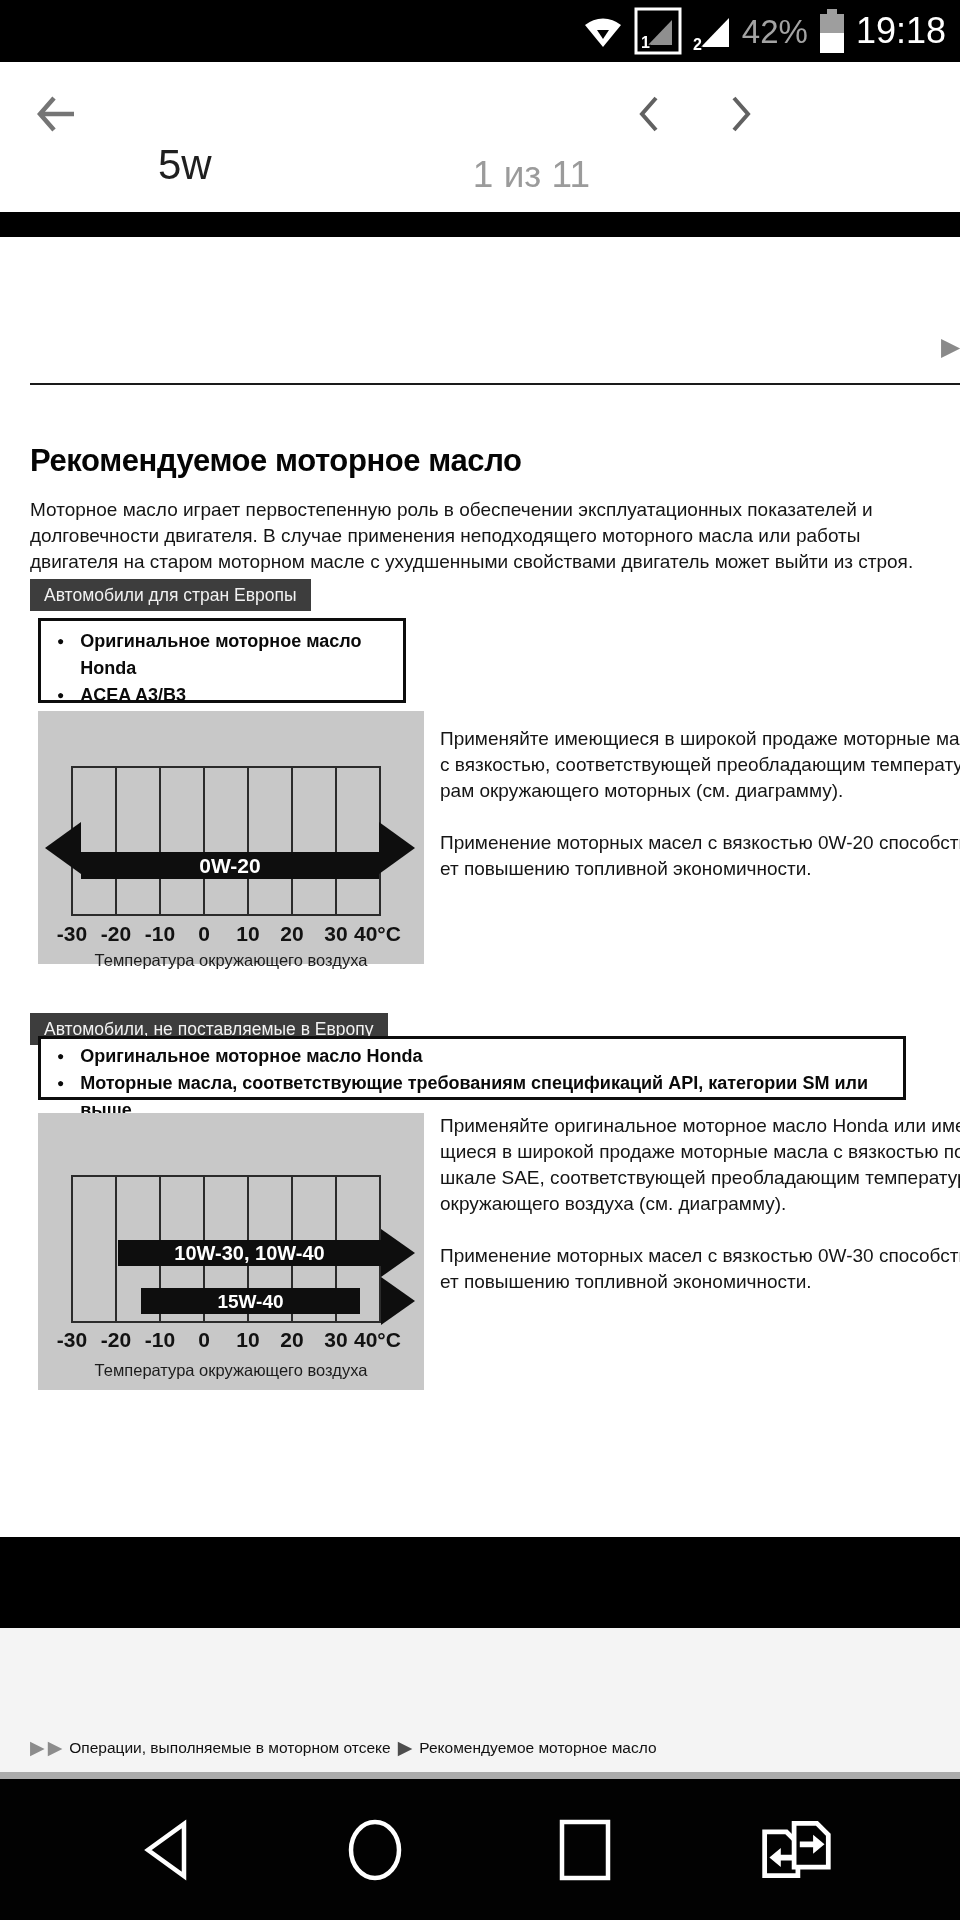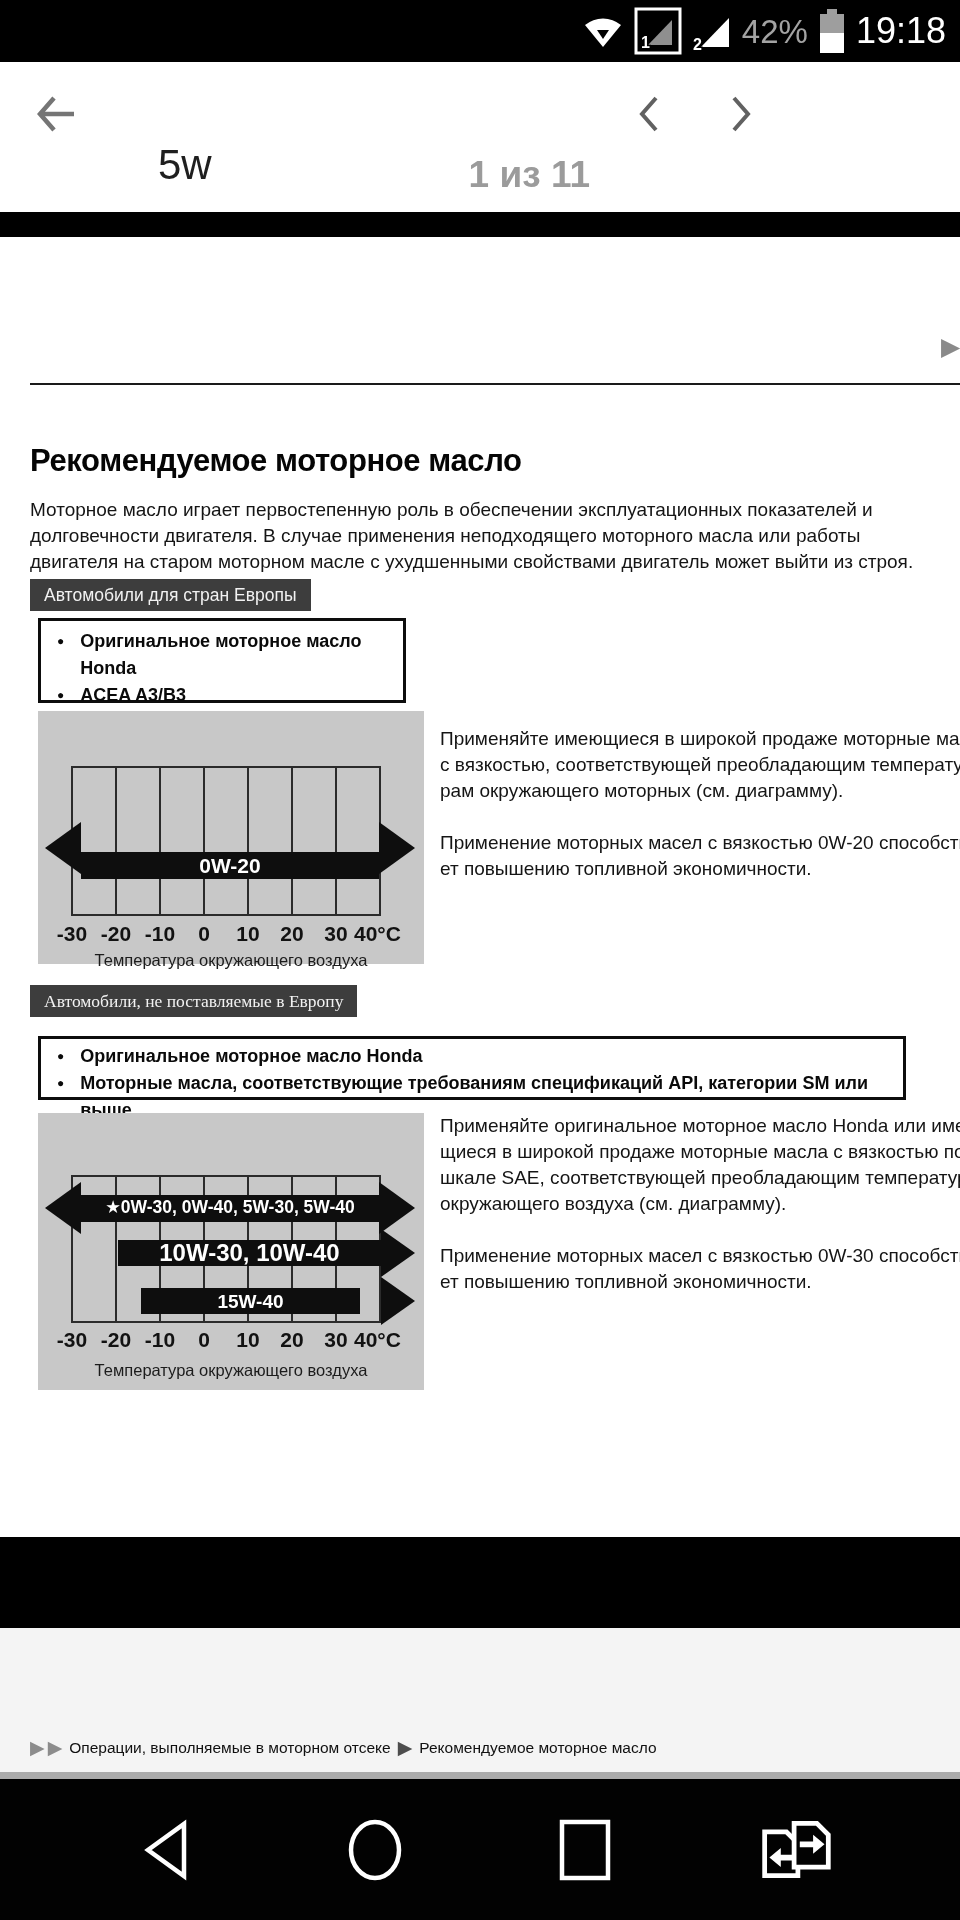--- a/index.html
+++ b/index.html
@@ -6,21 +6,21 @@
   *{box-sizing:border-box;font-family:"Liberation Sans","DejaVu Sans",sans-serif;}
   #screen{position:relative;width:960px;height:1920px;background:#fff;overflow:hidden;margin:0 auto;}
   
   #statusbar{position:absolute;left:0;top:0;width:960px;height:62px;background:#000;display:flex;align-items:center;justify-content:flex-end;gap:11px;padding-right:14px;color:#fff;}
   .sb-txt{font-size:33px;color:#a3a3a3;line-height:1;}
   .sb-time{font-size:36px;color:#fff;line-height:1;}
   
   #toolbar{position:absolute;left:0;top:62px;width:960px;height:150px;background:#fff;}
   .tb-btn{position:absolute;width:56px;height:56px;display:flex;align-items:center;justify-content:center;background:none;border:none;padding:0;cursor:pointer;}
   #searchquery{position:absolute;left:158px;top:82px;font-size:42px;color:#1f1f1f;line-height:1;}
-  #matchcounter{position:absolute;left:455px;top:94px;width:135px;text-align:right;font-size:37px;color:#9b9b9b;line-height:1;font-weight:bold;}
+  #matchcounter{position:absolute;left:455px;top:94px;width:135px;text-align:right;font-size:37px;color:#9b9b9b;line-height:1;}
   .gapbar{position:absolute;left:0;width:960px;background:#000;}
   
   #page{position:absolute;left:0;top:237px;width:960px;height:1300px;background:#fff;}
   .rule{position:absolute;left:30px;top:146px;width:930px;height:2px;background:#1a1a1a;}
   .corner{position:absolute;left:941px;top:97px;font-size:25px;color:#8a8a8a;line-height:1;}
   .badge{position:absolute;left:30px;height:32px;line-height:32px;padding:0 14px;background:#3d3d3d;color:#f2f2f2;font-size:17.5px;}
   #title{position:absolute;left:30px;top:206px;font-size:31px;font-weight:700;color:#050505;letter-spacing:-.4px;}
   #intro{position:absolute;left:30px;top:260px;width:918px;font-size:19px;line-height:26px;color:#151515;}
   .bbox{position:absolute;border:3px solid #0d0d0d;background:#fff;}
   .bbox ul{margin:0;padding:7px 0 0 16px;list-style:none;}
@@ -158,21 +158,21 @@
 
     <div class="noteblk" style="top:489px;">
       <div class="nline">Применяйте имеющиеся в широкой продаже моторные масла</div>
       <div class="nline">с вязкостью, соответствующей преобладающим температу-</div>
       <div class="nline">рам окружающего моторных (см. диаграмму).</div>
       <div class="pgap"></div>
       <div class="nline">Применение моторных масел с вязкостью 0W-20 способству-</div>
       <div class="nline">ет повышению топливной экономичности.</div>
     </div>
 
-    <div class="badge" style="top:748px;font-family:Liberation Serif, serif;">Автомобили, не поставляемые в Европу</div>
+    <div class="badge" style="top:776px;">Автомобили, не поставляемые в Европу</div>
 
     <div class="bbox" style="left:38px;top:799px;width:868px;height:64px;">
       <ul style="padding-top:4px;">
         <li>
             <span class="dot">●</span>
             <span>Оригинальное моторное масло Honda</span>
           </li>
         <li>
             <span class="dot">●</span>
             <span>Моторные масла, соответствующие требованиям спецификаций API, категории SM или выше.</span>
@@ -184,27 +184,22 @@
       <div class="tgrid" style="left:33px;top:62px;width:310px;height:148px;">
         <div class="vl" style="left:0;"></div>
           <div class="vl" style="left:44px;"></div>
           <div class="vl" style="left:88px;"></div>
           <div class="vl" style="left:132px;"></div>
           <div class="vl" style="left:176px;"></div>
           <div class="vl" style="left:220px;"></div>
           <div class="vl" style="left:264px;"></div>
           <div class="vl" style="left:308px;"></div>
       </div>
-      <div class="tarrow" style="left:7px;top:69px;width:370px;">
-        <span class="hl"></span>
-        <span class="bd" style="font-size:17.5px;">★0W-30, 0W-40, 5W-30, 5W-40</span>
-        <span class="hr"></span>
-      </div>
       <div class="tarrow sm" style="left:80px;top:116px;width:297px;">
-        <span class="bd" style="font-size:24px;">10W-30, 10W-40</span>
+        <span class="bd" style="font-size:20px;">10W-30, 10W-40</span>
         <span class="hr"></span>
       </div>
       <div class="tarrow sm" style="left:103px;top:164px;width:274px;gap:21px;">
         <span class="bd" style="font-size:19px;">15W-40</span>
         <span class="hr"></span>
       </div>
       <span class="tick" style="left:12px;top:216px;">-30</span>
       <span class="tick" style="left:56px;top:216px;">-20</span>
       <span class="tick" style="left:100px;top:216px;">-10</span>
       <span class="tick" style="left:144px;top:216px;">0</span>

